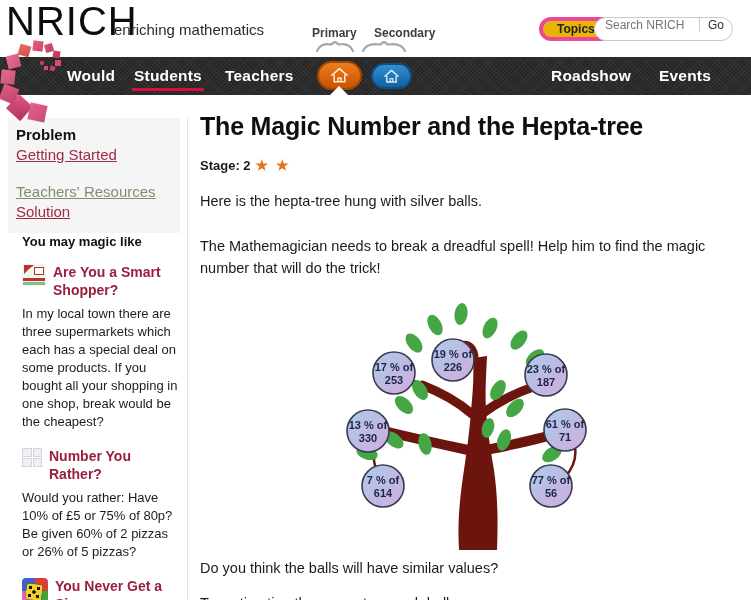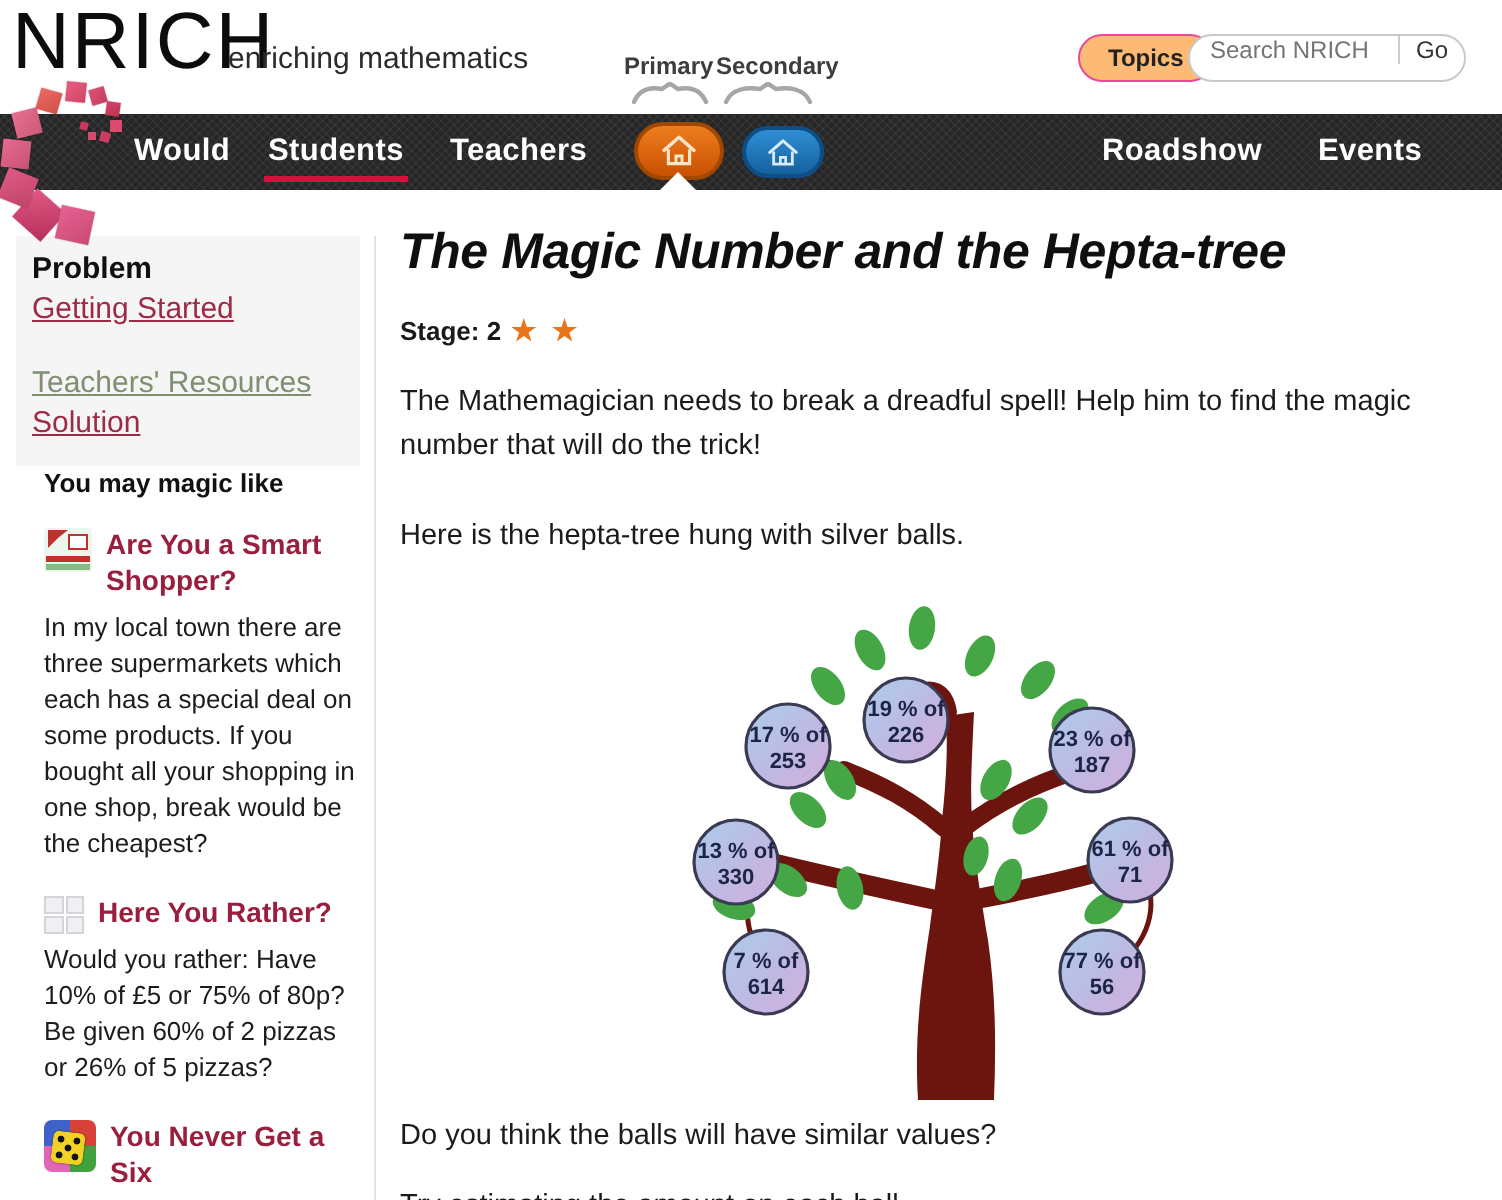--- a/index.html
+++ b/index.html
@@ -5,25 +5,25 @@
   * { box-sizing: border-box; margin: 0; padding: 0; }
   body { background:#fff; font-family:"Liberation Sans", sans-serif; }
   .page { position:relative; width:751px; height:600px; background:#fff; overflow:hidden; }
 
   
   .hdr { position:absolute; left:0; top:0; width:751px; height:57px; background:#fff; }
   .nrich-word { position:absolute; left:6px; top:-1px; font-size:40px; color:#0c0c0c; letter-spacing:1px; cursor:pointer; }
   .tagline { position:absolute; left:114px; top:21px; font-size:15px; color:#2b2b2b; }
   .lvl-label { position:absolute; top:26px; font-size:12px; font-weight:bold; color:#3d3d3d; }
   .lvl-primary { left:312px; }
-  .lvl-secondary { left:358px; }
+  .lvl-secondary { left:374px; }
   .brace { position:absolute; top:41px; }
   .brace1 { left:315px; } .brace2 { left:361px; }
-  .topics-btn { position:absolute; left:539px; top:17px; height:24px; padding:0 14px; background:#fdba74;
-    border:1px solid #ec4899; border-radius:13px; font-size:12px; font-weight:bold; color:#222; cursor:pointer;
+  .topics-btn { position:absolute; left:539px; top:17px; height:24px; padding:0 14px; background:#eab308;
+    border:4px solid #ec4899; border-radius:13px; font-size:12px; font-weight:bold; color:#222; cursor:pointer;
     font-family:"Liberation Sans", sans-serif; }
   .searchbox { position:absolute; left:594px; top:17px; width:139px; height:24px; background:#fff;
     border:1px solid #c9c9c9; border-radius:13px; display:flex; align-items:flex-start; overflow:hidden; }
   .searchbox input { flex:1; border:none; outline:none; font-size:12px; color:#444; padding:0 0 0 10px; min-width:0;
     font-family:"Liberation Sans", sans-serif; background:transparent; }
   .searchbox button { width:33px; border:none; border-left:1px solid #ccc; background:transparent; font-size:12px;
     color:#333; cursor:pointer; font-family:"Liberation Sans", sans-serif; }
 
   
   .navbar { position:absolute; left:0; top:57px; width:751px; height:38px; background-color:#262626;
@@ -77,21 +77,21 @@
     transform:rotate(7deg); box-shadow:0 0 1px rgba(0,0,0,.5);
     background-image:
       radial-gradient(circle at 4px 4px, #111 1.5px, transparent 1.9px),
       radial-gradient(circle at 12px 4px, #111 1.5px, transparent 1.9px),
       radial-gradient(circle at 8px 8px, #111 1.5px, transparent 1.9px),
       radial-gradient(circle at 4px 12px, #111 1.5px, transparent 1.9px),
       radial-gradient(circle at 12px 12px, #111 1.5px, transparent 1.9px); }
 
   
   .main { position:absolute; left:200px; top:112px; width:542px; }
-  .main h1 { font-size:25px; font-weight:bold; color:#0f0f0f; margin:0 0 16px; letter-spacing:-.2px;font-style:italic; }
+  .main h1 { font-size:25px; font-weight:bold; color:#0f0f0f; margin:0 0 16px; letter-spacing:-.2px; }
   .stage-row { font-size:13px; font-weight:bold; color:#1a1a1a; margin:0 0 18px; }
   .stars { color:#e8751a; font-size:14px; letter-spacing:2px; margin-left:5px; }
   .main p { font-size:14.5px; color:#1b1b1b; line-height:1.5; margin:0 0 23px; }
   .tree-wrap { margin:-4px 0 8px 128px; width:298px; height:252px; }
 </style>
 </head>
 <body>
 
 <div class="page">
 
@@ -179,42 +179,42 @@
       <div class="clear"></div>
     </div>
 
     <div class="al-item">
       <span class="al-icon ic-photos">
         <i></i>
           <i></i>
           <i></i>
           <i></i>
       </span>
-      <a class="al-title">Here You Rather?</a>
+      <a class="al-title">Number You Rather?</a>
       <div class="al-desc">Would you rather: Have 10% of £5 or 75% of 80p? Be given 60% of 2 pizzas or 26% of 5 pizzas?</div>
       <div class="clear"></div>
     </div>
 
     <div class="al-item">
       <span class="al-icon ic-dice">
         <span class="die"></span>
       </span>
       <a class="al-title">You Never Get a Six</a>
 
       <div class="clear"></div>
     </div>
   </div>
 
   <div class="main">
     <h1>The Magic Number and the Hepta-tree</h1>
     <div class="stage-row">
       <span>Stage: 2</span><span class="stars">★ ★</span>
     </div>
+    <p>Here is the hepta-tree hung with silver balls.</p>
     <p>The Mathemagician needs to break a dreadful spell! Help him to find the magic number that will do the trick!</p>
-    <p>Here is the hepta-tree hung with silver balls.</p>
 
     <div class="tree-wrap">
       <svg width="298" height="252" viewBox="0 0 298 252">
         <defs>
           <linearGradient id="ballGrad" x1="0" y1="0" x2="1" y2="1">
             <stop offset="0" stop-color="#abcdeb"></stop>
             <stop offset="0.55" stop-color="#bfb9e2"></stop>
             <stop offset="1" stop-color="#d3aede"></stop>
           </linearGradient>
         </defs>

